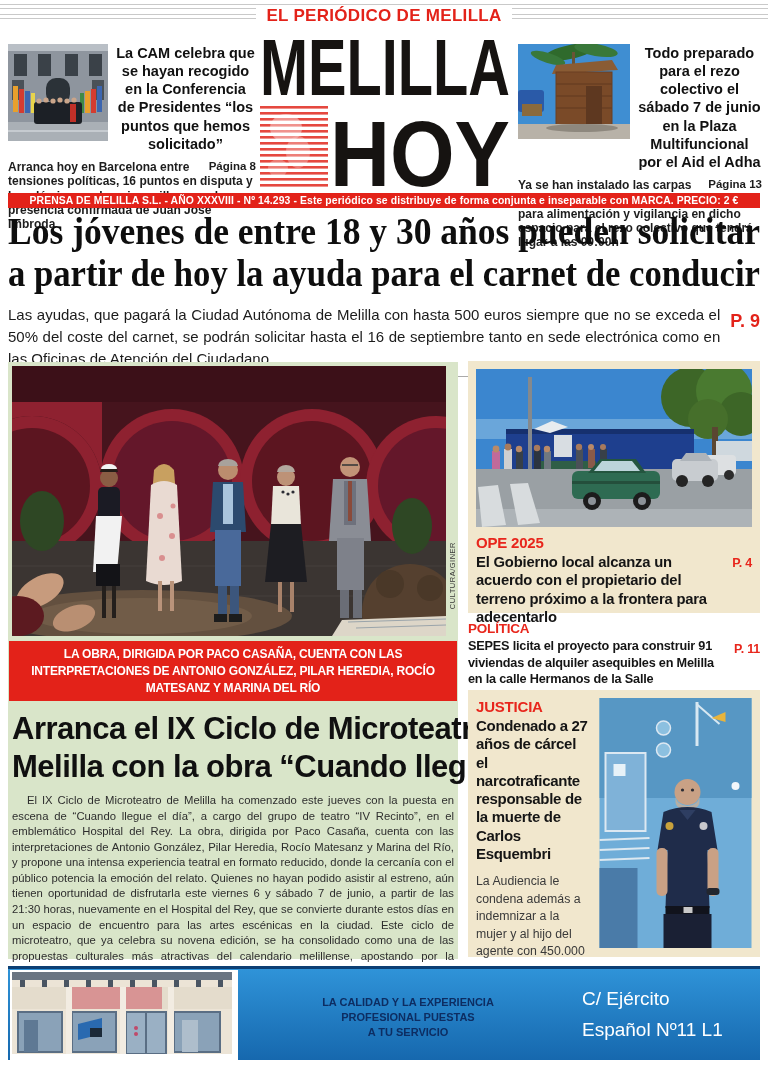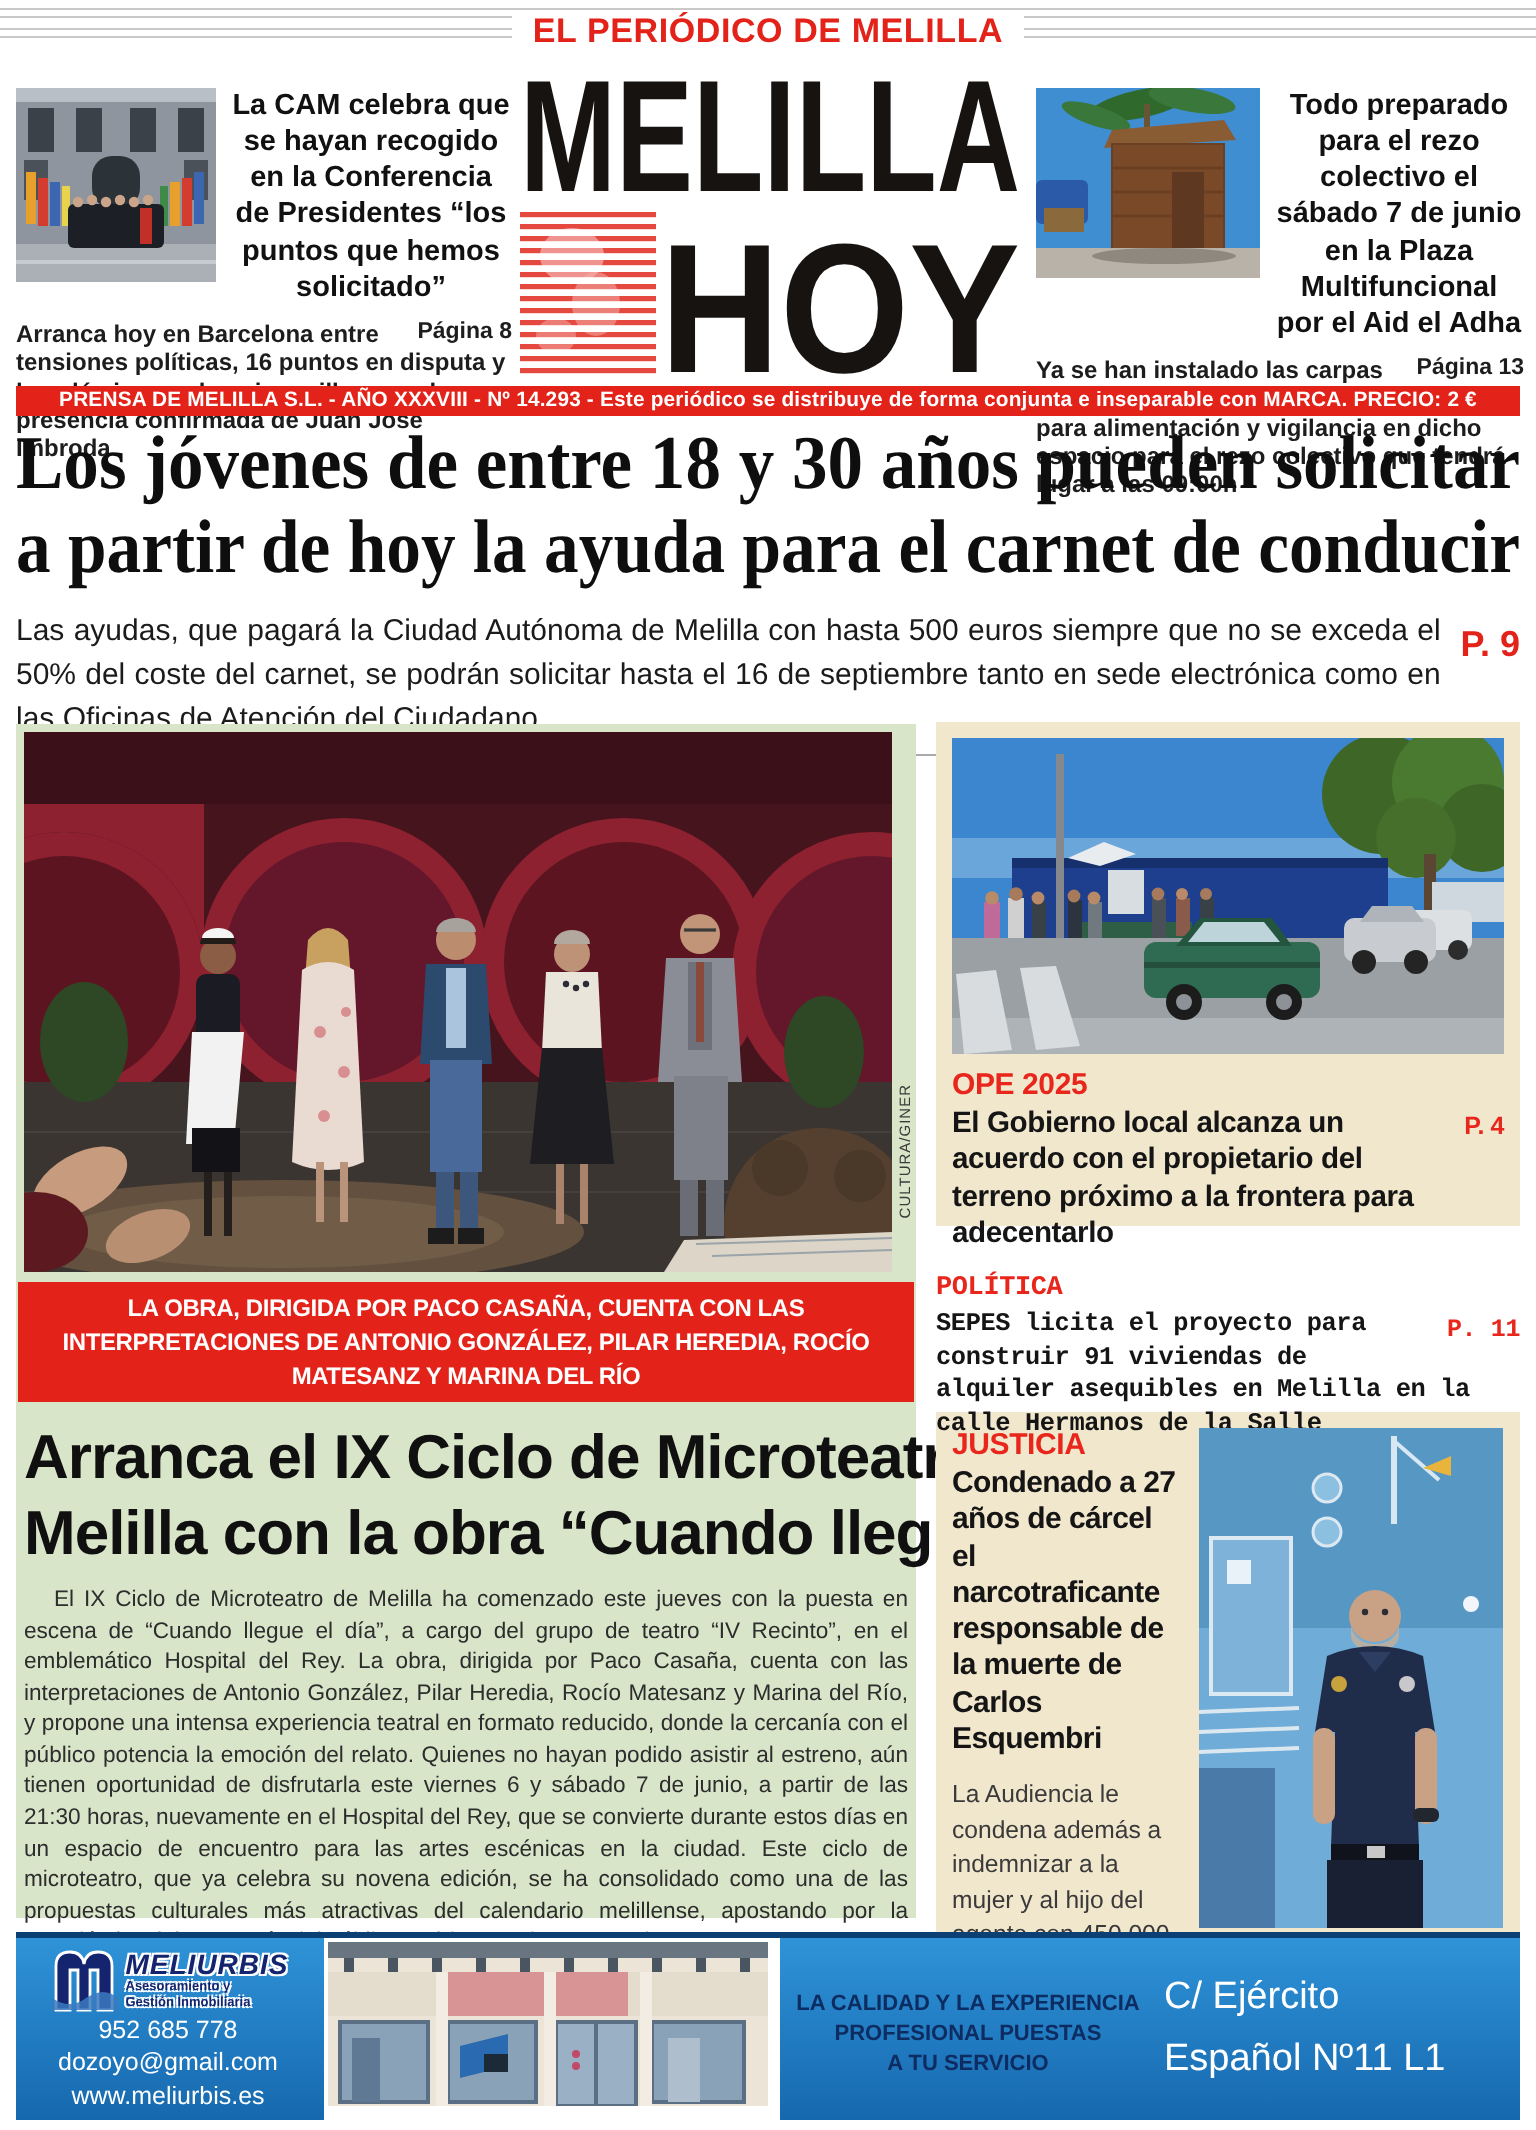--- a/index.html
+++ b/index.html
@@ -43,21 +43,21 @@
   #culture-head-wrap{margin-top:9px;}
   #culture-body{margin-top:7px;font-size:11.3px;line-height:1.38;color:#2d2d2d;text-align:justify;text-indent:15px;}
   
   #right-col{position:absolute;top:361px;left:468px;width:292px;}
   .tan-box{background:#f1e7cd;box-sizing:border-box;padding:8px;}
   #ope-box{height:252px;}
   #ope-photo{display:block;width:276px;height:158px;}
   .section-label{color:#e8261c;font-weight:bold;font-size:15px;margin-top:7px;letter-spacing:-.2px;}
   .story-head{font-weight:bold;font-size:14.8px;line-height:1.25;color:#151515;margin-top:2px;letter-spacing:-.2px;}
   .pref{float:right;color:#e8261c;font-weight:bold;font-size:12.5px;margin-left:8px;margin-top:3px;}
-  #politica{margin-top:24px;height:60px;font-family:Liberation Mono, monospace;}
+  #politica{margin-top:8px;height:60px;}
   #politica .section-label{margin-top:0;font-size:13.5px;}
   #politica .story-head{font-size:12.7px;line-height:1.3;}
   #justicia-box{margin-top:9px;height:267px;display:flex;gap:8px;}
   #justicia-text{width:115px;flex:none;}
   #justicia-text .section-label{margin-top:0;}
   #justicia-head{font-weight:bold;font-size:15px;line-height:1.22;color:#151515;margin-top:2px;letter-spacing:-.3px;}
   #justicia-body{margin-top:10px;font-size:12.3px;line-height:1.42;color:#3a3a3a;}
   #justicia-photo{flex:1;height:250px;}
   
   #ad-banner{position:absolute;top:966px;left:8px;width:752px;height:94px;box-sizing:border-box;
@@ -414,36 +414,20 @@
           <circle cx="104" cy="128" r="4" fill="#c8c8cc"></circle>
         <rect x="66" y="208" width="44" height="8" fill="#11131c"></rect>
         <rect x="84" y="209" width="9" height="6" fill="#c8c8c8"></rect>
         <rect x="64" y="216" width="48" height="34" fill="#1a2034"></rect>
       </g>
     </svg>
   </div>
 </div>
 
 <div id="ad-banner">
-  <div id="ad-logo-cell">
-    <div id="ad-brand-row">
-      <svg width="36" height="34" viewBox="0 0 36 34">
-        <path d="M4,32 V10 q0,-7 7,-7 q6,0 7,6 q1,-6 7,-6 q7,0 7,7 v22 h-7 V12 h-4 v20 h-6 V12 h-4 v20 Z" fill="#14246e" stroke="#ffffff" stroke-width="1.4"></path>
-        <path d="M2,26 q9,6 17,0 q9,-6 16,0 v6 H2 Z" fill="#3a7ac0" opacity="0.85"></path>
-      </svg>
-      <div id="ad-brand-col">
-        <div id="ad-brand">MELIURBIS</div>
-        <div class="ad-brand-sub">Asesoramiento y</div>
-        <div class="ad-brand-sub">Gestión Inmobiliaria</div>
-      </div>
-    </div>
-    <div class="ad-contact">952 685 778</div>
-    <div class="ad-contact">dozoyo@gmail.com</div>
-    <div class="ad-contact">www.meliurbis.es</div>
-  </div>
 
   <div id="ad-facade-cell">
     <svg width="220" height="82" viewBox="0 0 220 82">
       <rect width="220" height="82" fill="#ece4d6"></rect>
       <rect y="0" width="220" height="8" fill="#6a7582"></rect>
       <g fill="#4a5562">
         <rect x="8" y="8" width="5" height="7"></rect>
           <rect x="30" y="8" width="5" height="7"></rect>
           <rect x="52" y="8" width="5" height="7"></rect>
         <rect x="74" y="8" width="5" height="7"></rect>

